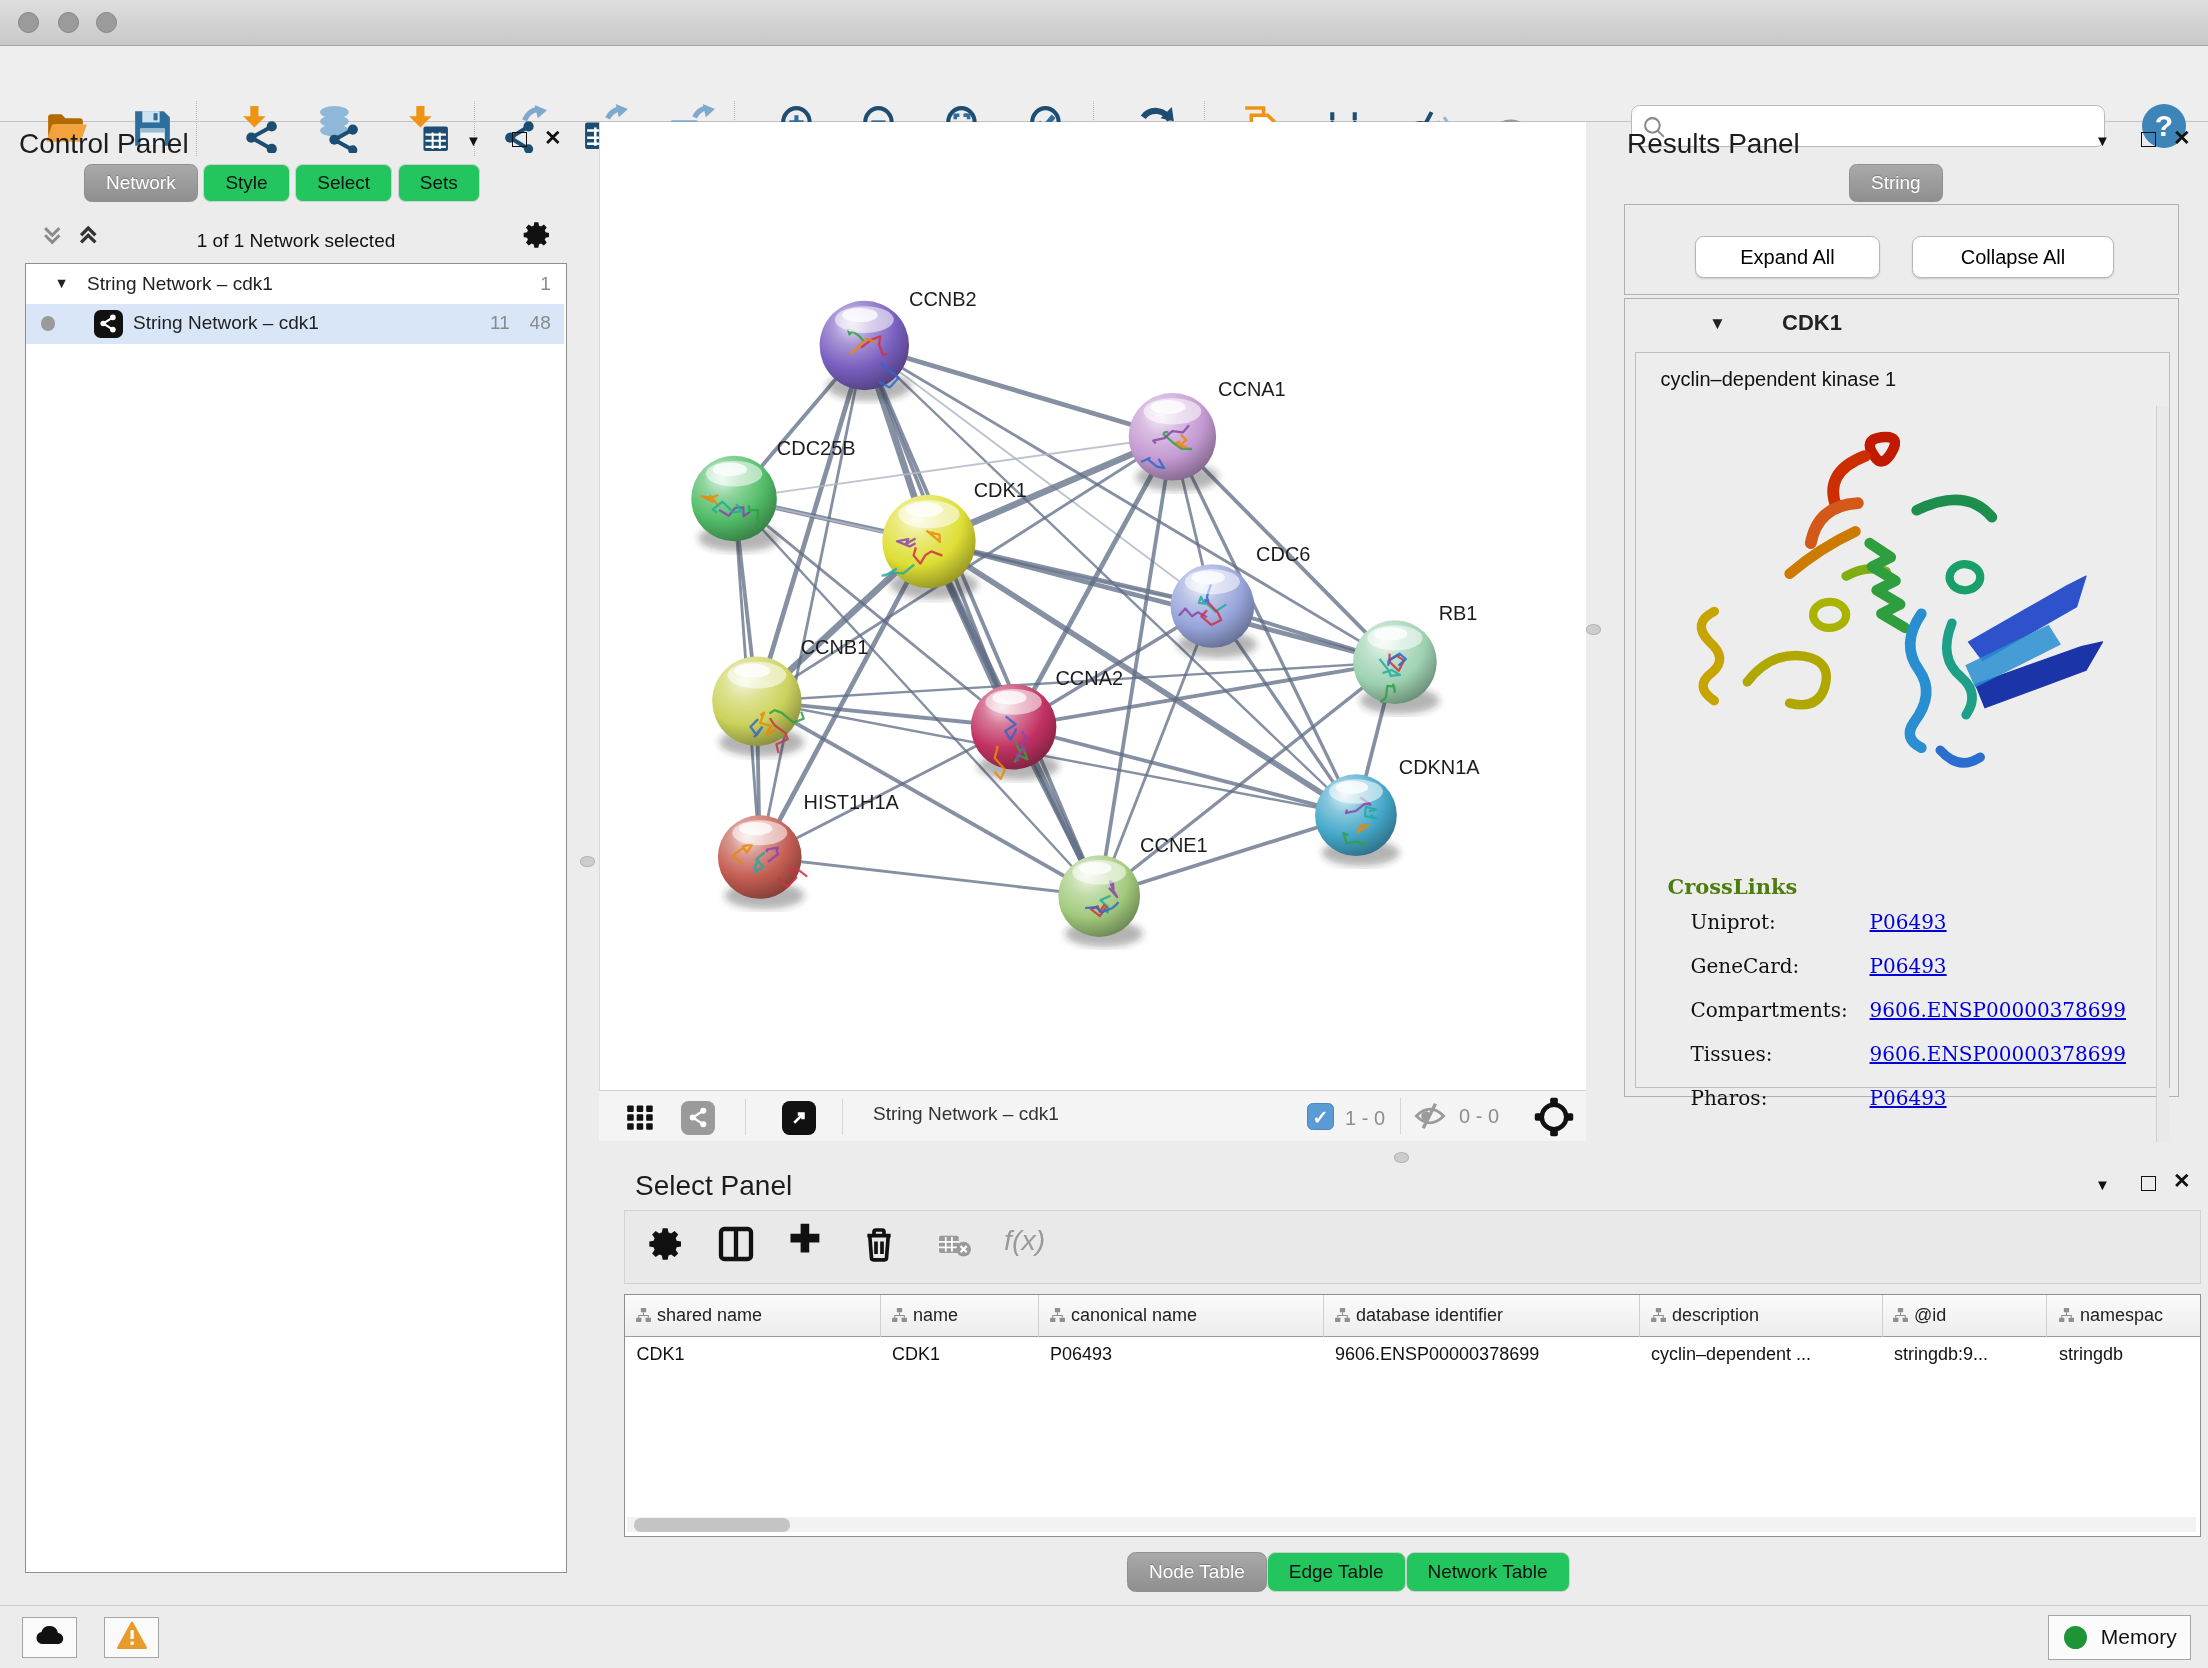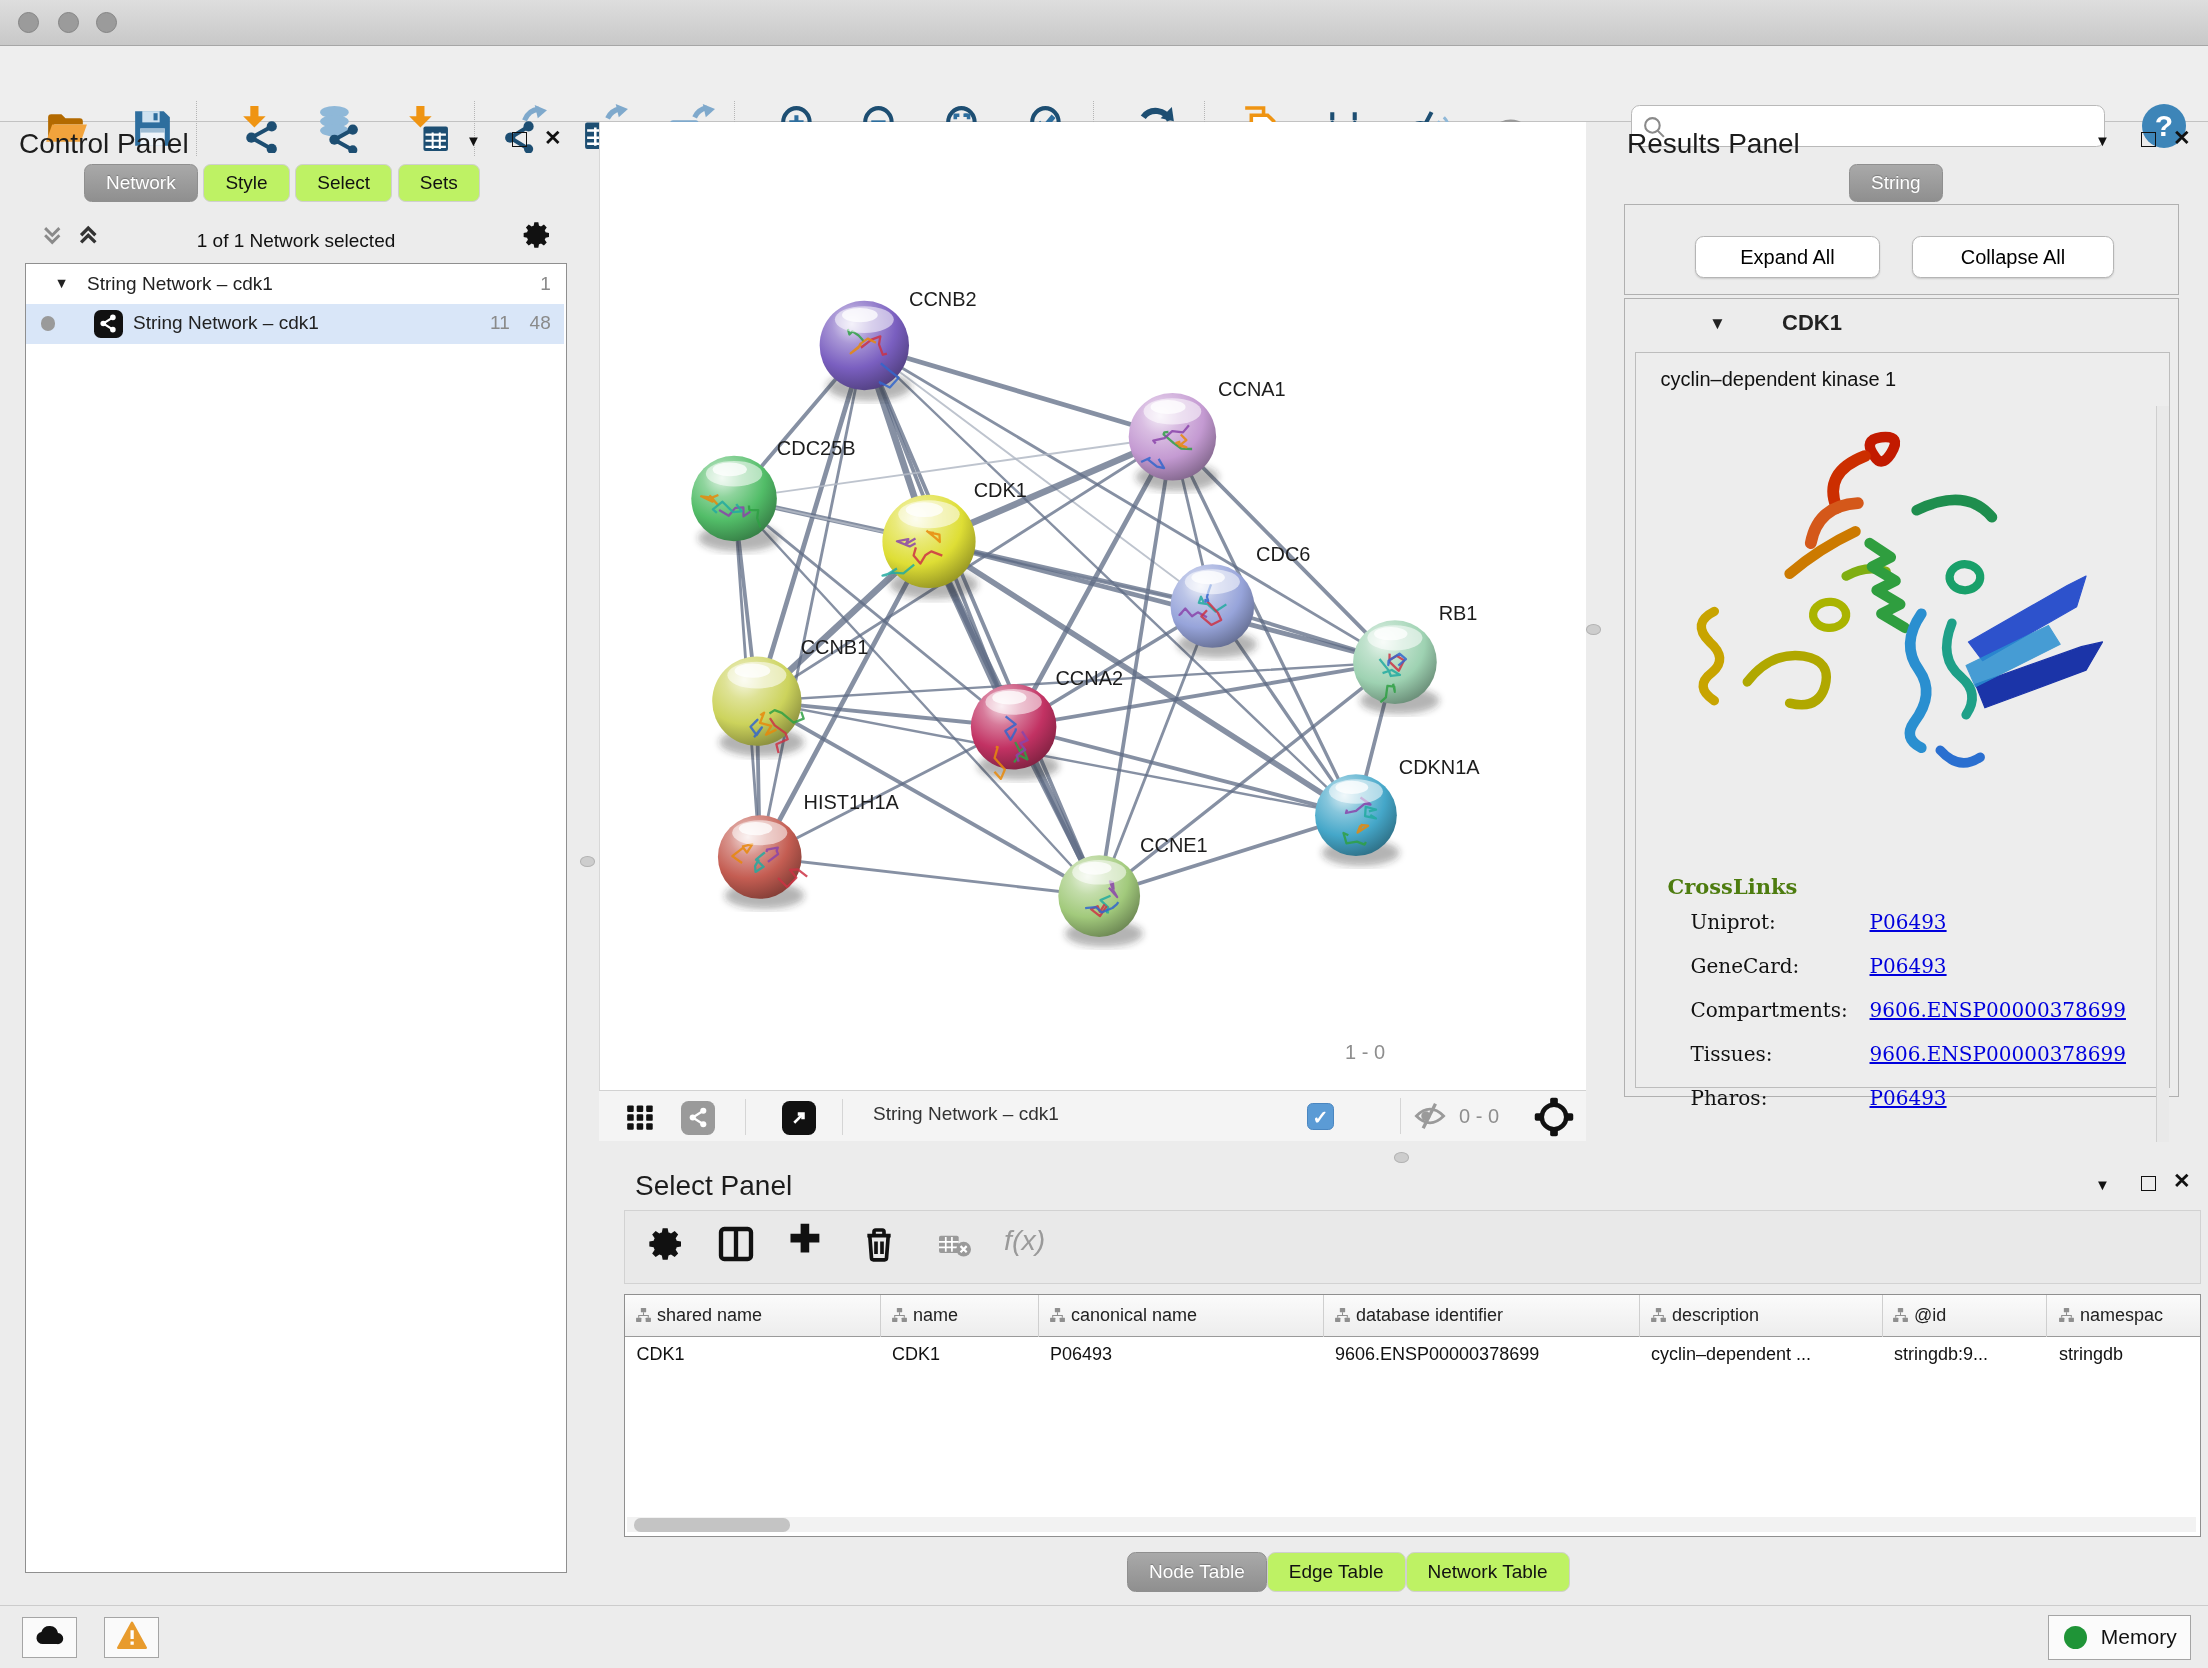--- a/index.html
+++ b/index.html
@@ -28,21 +28,21 @@
     font-size:19px; background:transparent; }
   #help-btn { position:absolute; left:2142px; top:58px; width:44px; height:44px; border-radius:50%;
     background:#3d85b8; color:#fff; font-size:30px; font-weight:bold; text-align:center; line-height:44px; border:none; }
 
   
   .panel-title { font-size:28px; color:#1c1c1c; }
   .hdr-caret { font-size:15px; color:#111; }
   .hdr-float { display:inline-block; width:15px; height:15px; border:1.9px solid #111; }
   .hdr-close { font-size:21px; font-weight:bold; color:#111; }
 
-  .tabbtn { height:38px; border:1px solid #cfcfcf; border-radius:7.6px; background:#bef264;
+  .tabbtn { height:38px; border:1px solid #cfcfcf; border-radius:7.6px; background:#22c55e;
     font-size:19px; color:#111; padding:0 21px; }
   .tabbtn.active { background:linear-gradient(#a9a9a9,#8f8f8f); color:#fff; border-color:#8f8f8f;
     text-shadow:0 -1px 1px rgba(0,0,0,.25); }
 
   
   #cp-title { left:19px; top:128px; }
   #cp-caret { left:466px; top:132px; } #cp-float { left:512px; top:132px; } #cp-close { left:544px; top:126px; }
   #cp-tabs { position:absolute; left:84px; top:164px; display:flex; gap:5.7px; }
   #cp-selrow { position:absolute; left:25px; top:217px; width:542px; height:42px; }
   #cp-selrow .chev { position:absolute; top:3.8px; }
@@ -625,21 +625,21 @@
   <span class="abs" style="left:183px;top:9.5px;width:34px;height:34px;border-radius:7.6px;background:#111">
     <svg style="position:absolute;left:6.7px;top:6.7px" width="21" height="21" viewBox="0 0 24 24">
         <path fill="#fff" d="M6 18 L14 10 M10 6 h8 v8 h-4 v-4 h-4 z"></path>
         <path stroke="#fff" stroke-width="3" d="M6 18 L15 9"></path>
       </svg>
   </span>
   <span class="ftsep" style="left:243px"></span>
 </div>
 <div id="nf-title">String Network – cdk1</div>
 <div id="nf-check">✓</div>
-<span class="abs nf-num" style="left:1345px;top:1041px">1 - 0</span>
+<span class="abs nf-num" style="left:1345px;top:1107px">1 - 0</span>
 <span class="ftsep abs" style="left:1400px;top:1098px;height:36px"></span>
 <svg class="abs" style="left:1413px;top:1101px" width="34" height="30" viewBox="0 0 24 22">
     <path fill="none" stroke="#9a9a9a" stroke-width="2" d="M2 11 q10-10 20 0 q-10 10-20 0 z"></path>
     <circle cx="9" cy="11" r="3.4" fill="#9a9a9a"></circle>
     <line x1="16" y1="2" x2="7" y2="20" stroke="#9a9a9a" stroke-width="2.4"></line>
   </svg>
 <span class="abs nf-num" style="left:1459px;top:1105px">0 - 0</span>
 <svg class="abs" style="left:1533px;top:1096px" width="42" height="42" viewBox="0 0 24 24">
     <circle cx="12" cy="12" r="7" fill="none" stroke="#111" stroke-width="2.6"></circle>
     <g fill="#111">

